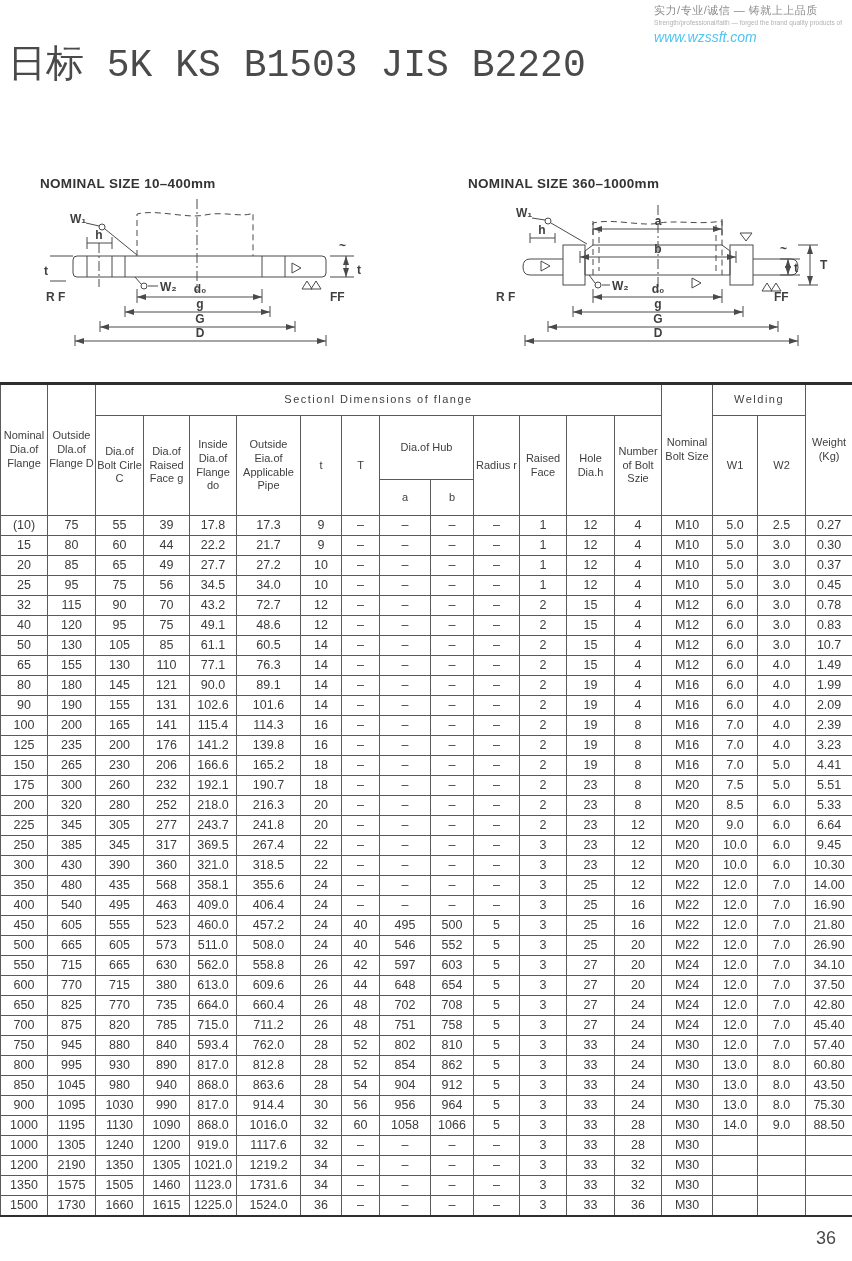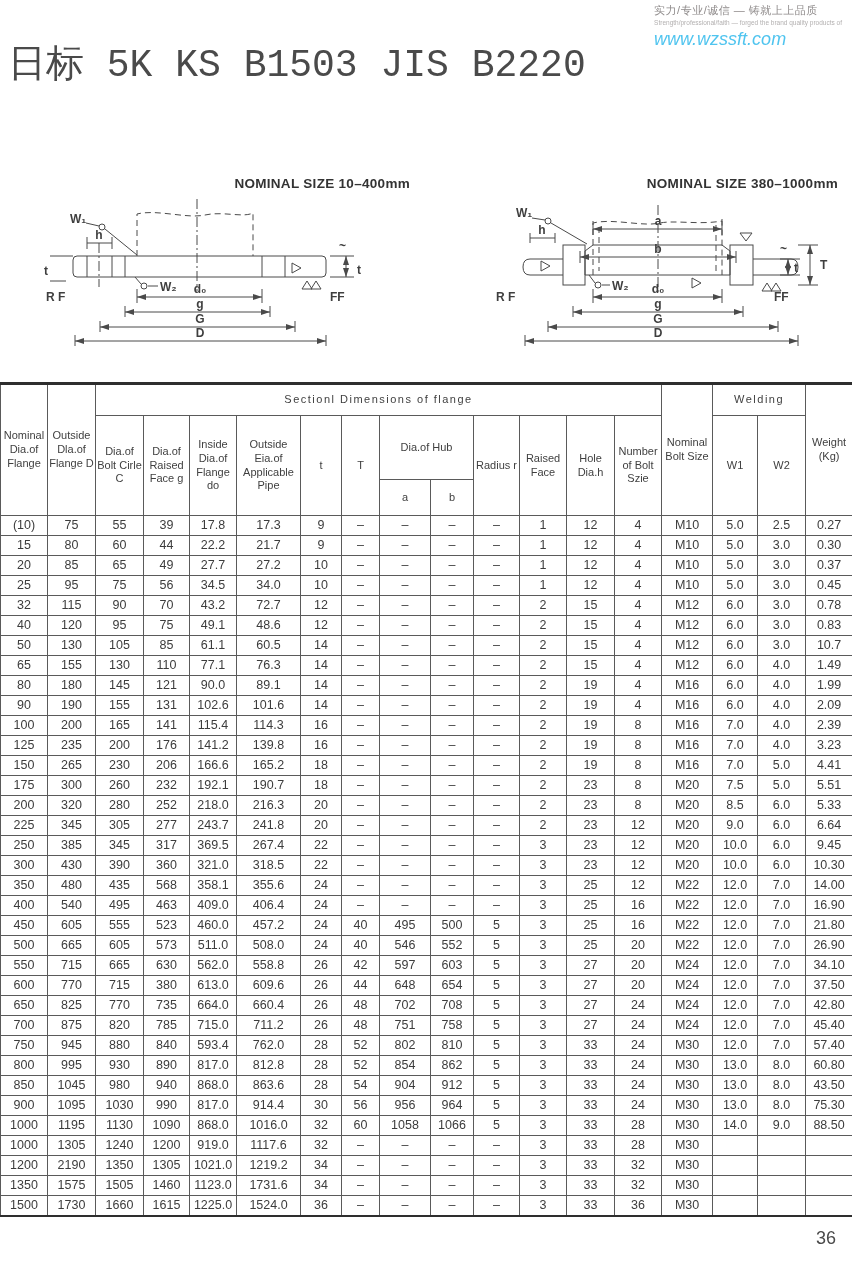--- a/index.html
+++ b/index.html
@@ -3,28 +3,28 @@
 <meta charset="utf-8">
 <style>
   * { box-sizing: border-box; }
   html,body { margin:0; padding:0; background:#ffffff; }
   body { width:852px; height:1261px; font-family:"Liberation Sans","DejaVu Sans",sans-serif; color:#3f3f3f; }
   .page { position:relative; width:852px; height:1261px; background:#fff; overflow:hidden; }
 
   .brand { position:absolute; top:3px; right:10px; }
   .brand .cn { font-size:11px; color:#8f8b8b; letter-spacing:.5px; }
   .brand .en { font-size:6.5px; color:#b3b0b0; margin-top:1px; }
-  .brand .site { font-size:18px; font-style:italic; color:#4fc4ef; margin-top:3px; }
+  .brand .site { font-size:14px; font-style:italic; color:#4fc4ef; margin-top:3px; }
 
   .title { position:absolute; left:8px; top:38px; font-size:38px; color:#4a4a4a; font-weight:400;font-family:Liberation Mono, monospace; }
 
   .diagram { position:absolute; width:370px; }
   #diagram-left { left:40px; top:176px; }
   #diagram-right { left:468px; top:176px; }
-  .dtitle { text-align:right; font-weight:bold; font-size:13.5px; color:#333; letter-spacing:.3px; }
+  .dtitle { text-align:left; font-weight:bold; font-size:13.5px; color:#333; letter-spacing:.3px; }
   .diagram svg { display:block; margin-top:2px; }
   .ln { stroke:#4a4a4a; fill:none; stroke-width:1; }
   .dsh { stroke-dasharray:6 4; }
   .cl { stroke-dasharray:10 3 2 3; }
   .lbl { font-size:12px; font-weight:bold; fill:#3f3f3f; }
 
   table.flange { position:absolute; top:382px; left:0; width:852px; border-collapse:collapse; table-layout:fixed;
                  border-top:3px solid #2e2e2e; border-bottom:2px solid #2e2e2e; }
   table.flange th, table.flange td { border:1px solid #5a5a5a; text-align:center; vertical-align:middle; padding:0; overflow:hidden; }
   table.flange th { font-weight:400; font-size:11px; line-height:1.25; color:#3f3f3f; }
@@ -91,21 +91,21 @@
       <line class="ln" x1="60" y1="134" x2="255" y2="134" marker-start="url(#Las)" marker-end="url(#Lae)"></line>
       <text x="160" y="130" text-anchor="middle" class="lbl">G</text>
       <path class="ln" d="M35,142 V153 M286,142 V153"></path>
       <line class="ln" x1="35" y1="148" x2="286" y2="148" marker-start="url(#Las)" marker-end="url(#Lae)"></line>
       <text x="160" y="144" text-anchor="middle" class="lbl">D</text>
       <text x="290" y="108" class="lbl">FF</text>
     </svg>
   </div>
 
   <div class="diagram" id="diagram-right">
-    <div class="dtitle">NOMINAL SIZE 380–1000mm</div>
+    <div class="dtitle">NOMINAL SIZE 360–1000mm</div>
     <svg width="370" height="165" viewBox="0 0 370 165">
       <defs>
         <marker id="Rae" orient="auto" markerWidth="10" markerHeight="8" refX="9" refY="3">
             <path d="M0,0 L9,3 L0,6 Z" fill="#4a4a4a"></path>
           </marker>
         <marker id="Ras" orient="auto" markerWidth="10" markerHeight="8" refX="1" refY="3">
             <path d="M10,0 L1,3 L10,6 Z" fill="#4a4a4a"></path>
           </marker>
       </defs>
       <path class="ln" d="M95,66 H62 Q55,66 55,74 Q55,82 62,82 H95"></path>

